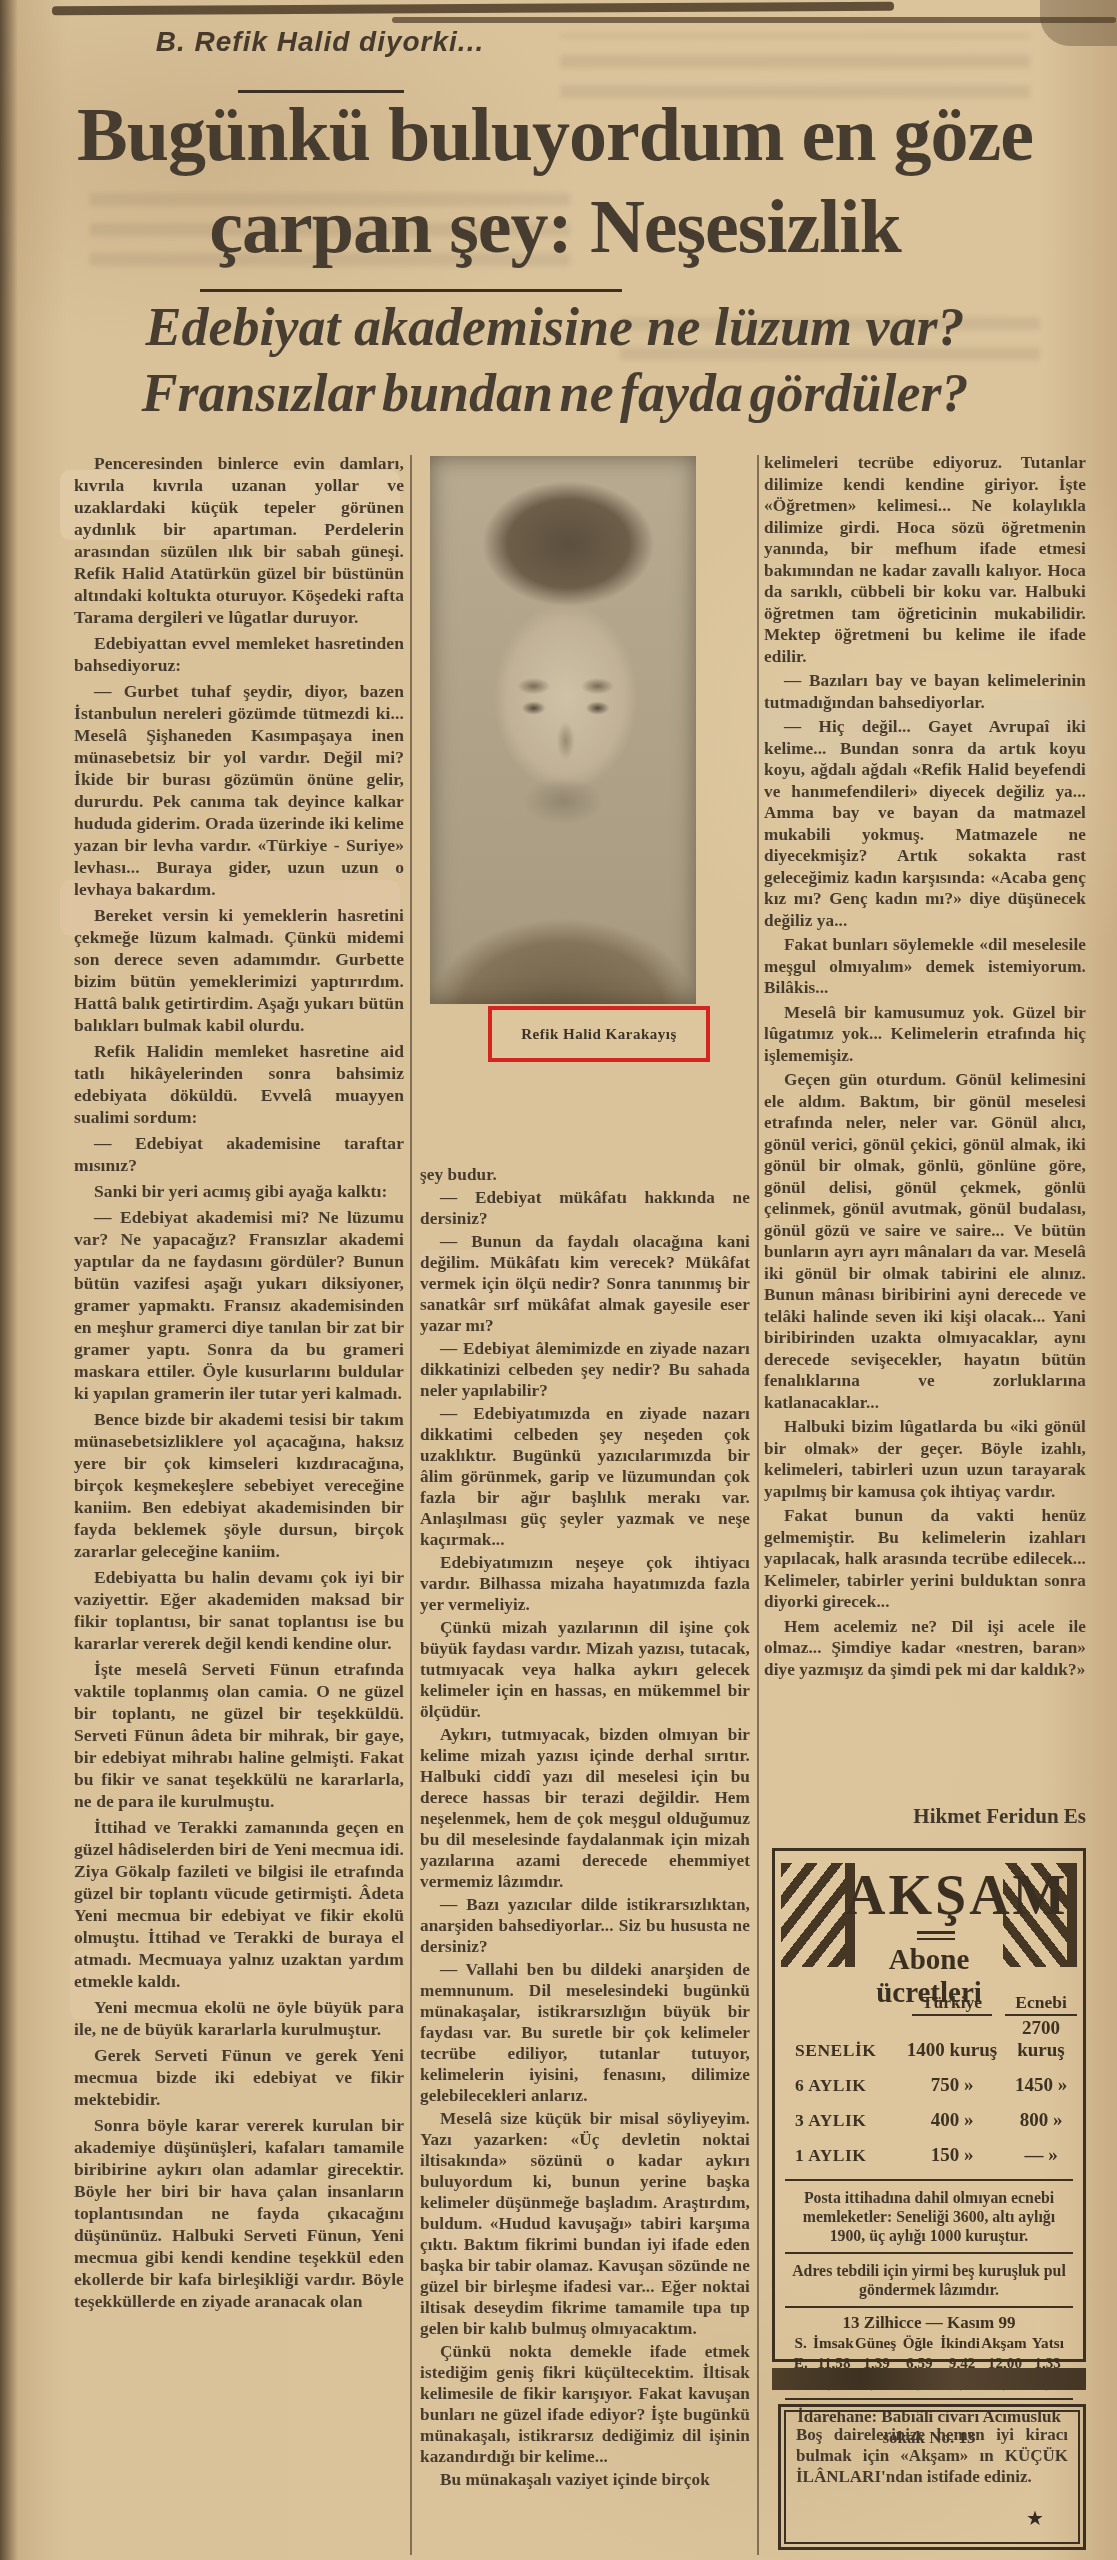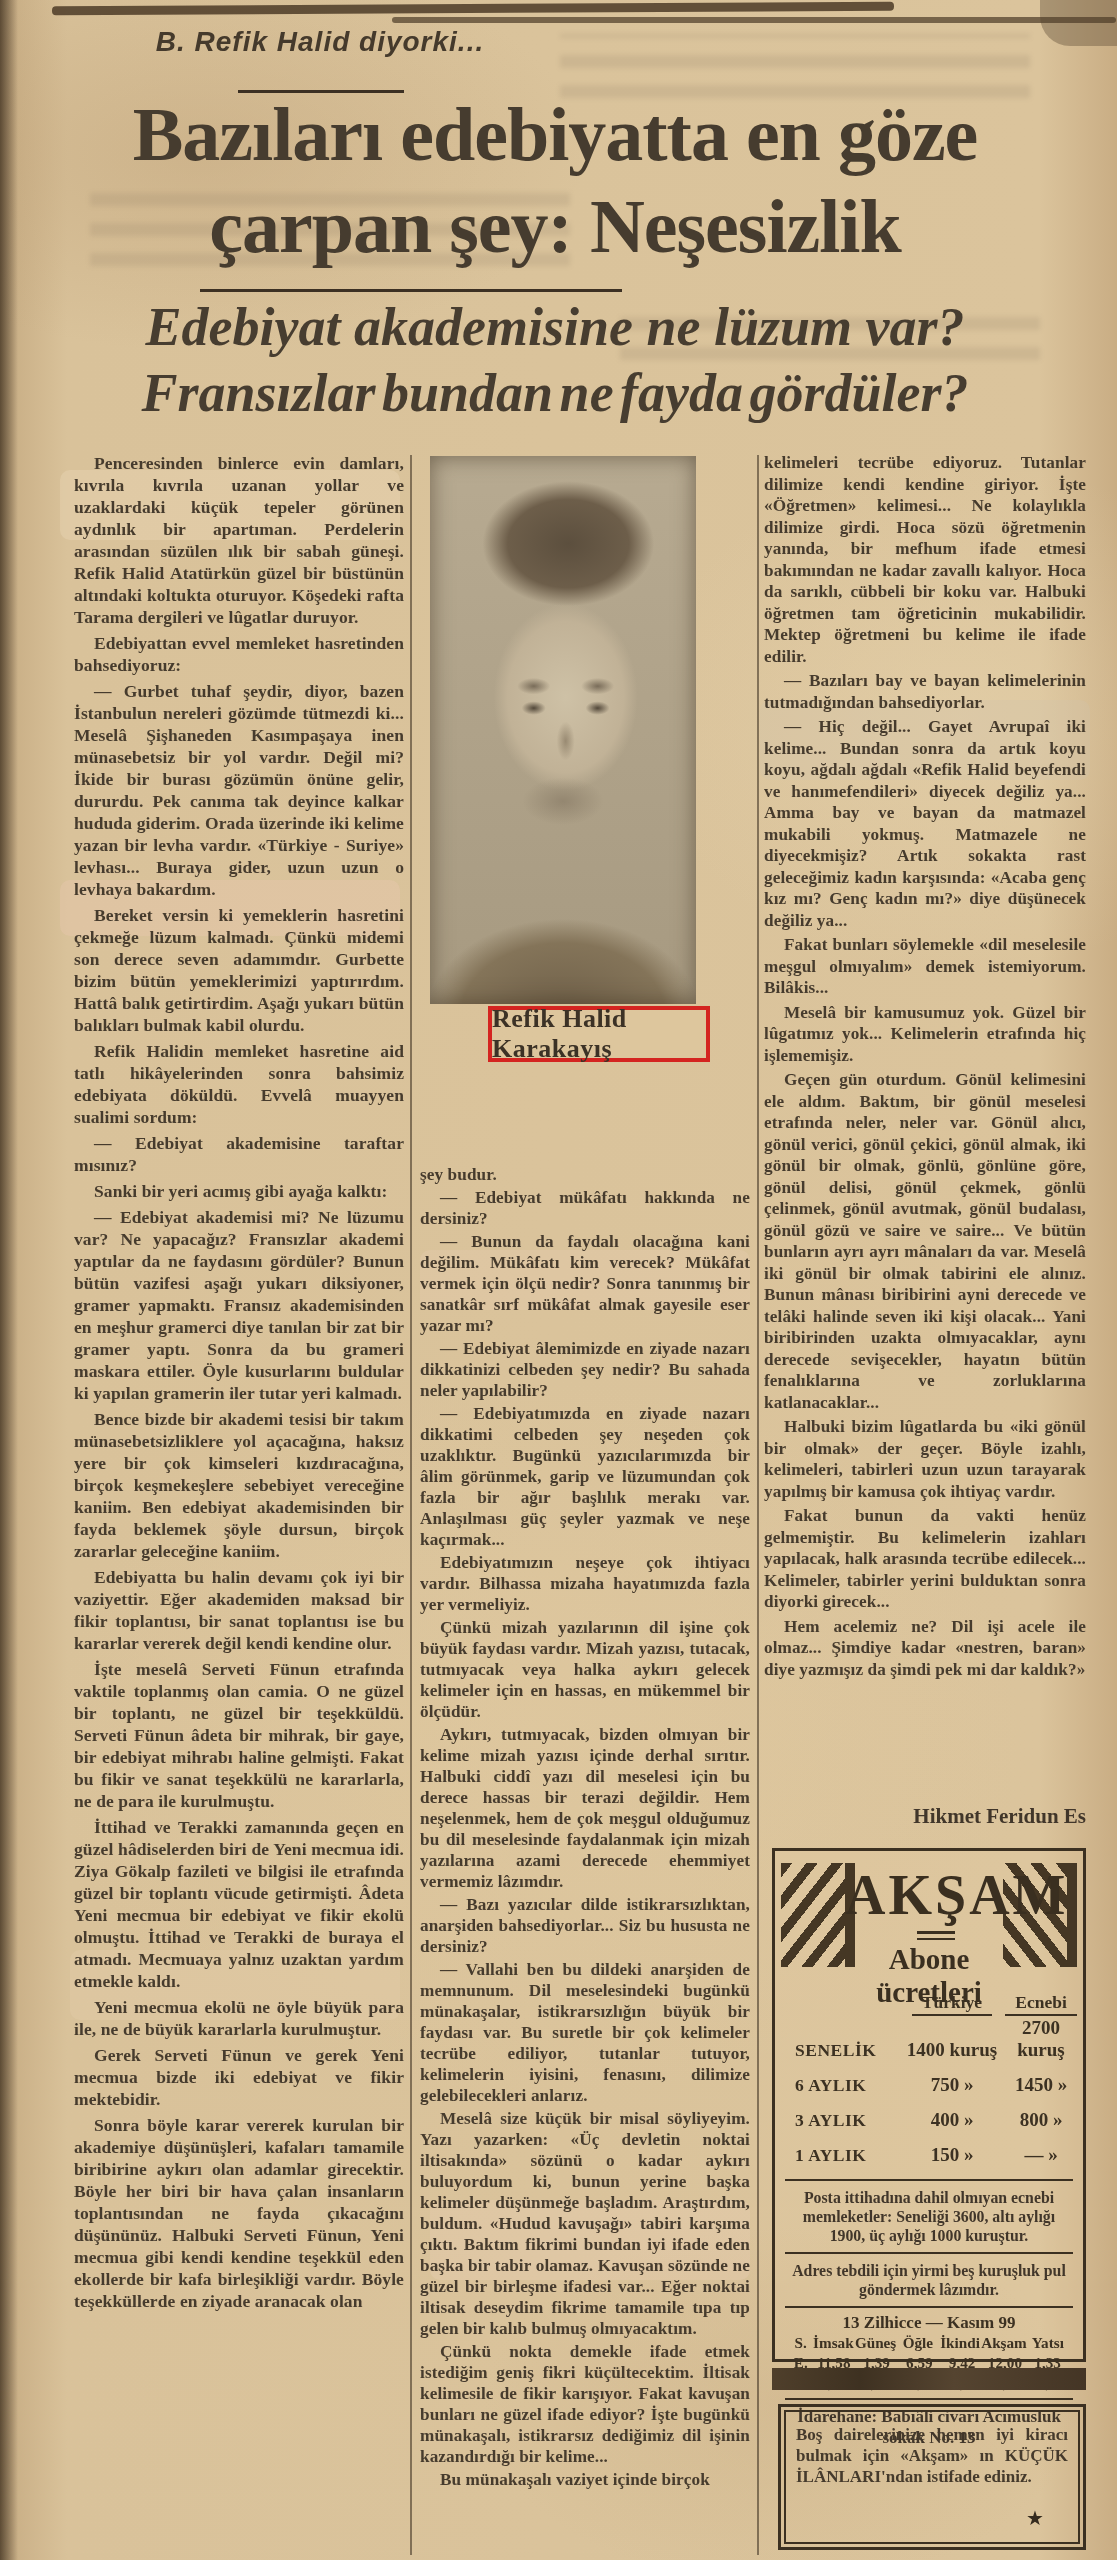--- a/index.html
+++ b/index.html
@@ -40,21 +40,21 @@
       radial-gradient(ellipse 22px 11px at 39% 42%, rgba(70,58,44,.6), rgba(0,0,0,0) 75%),
       radial-gradient(ellipse 22px 11px at 63% 42%, rgba(70,58,44,.6), rgba(0,0,0,0) 75%),
       radial-gradient(ellipse 12px 26px at 51% 52%, rgba(108,93,72,.5), rgba(0,0,0,0) 75%),
       radial-gradient(ellipse 100px 130px at 51% 44%, #cec1a6 0%, #c1b297 58%, rgba(0,0,0,0) 72%),
       radial-gradient(ellipse 110px 80px at 52% 16%, #5c4f3e 0%, #6d5e4a 55%, rgba(0,0,0,0) 78%),
       radial-gradient(ellipse 170px 120px at 50% 102%, #6f6049 0%, #847459 60%, rgba(0,0,0,0) 80%),
       linear-gradient(#b7aa91,#a79a81);
     box-shadow:inset 0 0 22px rgba(55,42,26,.55);}
   .caption-box{left:488px;top:1006px;width:214px;height:48px;border:4px solid #d42420;
     display:flex;align-items:center;justify-content:center;background:rgba(224,201,160,.45);}
-  .caption-box span{font-weight:700;font-size:26px;color:#3c3226;letter-spacing:.5px;}
+  .caption-box span{font-weight:700;font-size:15px;color:#3c3226;letter-spacing:.5px;}
   .signature{left:764px;top:1804px;width:322px;text-align:right;font-weight:700;font-size:21px;color:#41362a;padding-right:4px;}
   .adbox{left:772px;top:1848px;width:314px;height:514px;border:3px solid #3b3021;box-sizing:border-box;
     background:rgba(226,203,162,.25);}
   .chev{position:absolute;top:12px;width:64px;height:104px;
     background:repeating-linear-gradient(128deg,#453724 0 9px,rgba(0,0,0,0) 9px 20px);}
   .chev.l{left:6px;border-right:10px solid #453724;}
   .chev.r{right:6px;border-left:10px solid #453724;transform:scaleX(-1);}
   .aksam-title{position:absolute;left:70px;right:70px;top:16px;text-align:center;
     font-weight:700;font-size:56px;letter-spacing:3px;color:#3a2f20;line-height:1;}
   .aksam-mini-rule{position:absolute;left:142px;top:80px;width:38px;height:4px;border-top:3px solid #3a2f20;border-bottom:2px solid #3a2f20;}
@@ -95,21 +95,21 @@
   <div class="ghost" style="left:620px;top:300px;width:420px;height:60px;"></div>
   <div class="stain" style="left:60px;top:470px;width:340px;height:70px;background:#ecd6b6;opacity:.4;"></div>
   <div class="stain" style="left:60px;top:880px;width:340px;height:56px;background:#ecc9b2;opacity:.35;"></div>
   <div class="stain" style="left:420px;top:1250px;width:330px;height:60px;background:#e9ccb4;opacity:.3;"></div>
   <div class="stain" style="left:760px;top:700px;width:330px;height:80px;background:#cfc4ad;opacity:.3;"></div>
   <div class="stain" style="left:70px;top:1950px;width:330px;height:70px;background:#e4cdab;opacity:.4;"></div>
   <div class="stain" style="left:430px;top:2200px;width:320px;height:80px;background:#ecd2b8;opacity:.3;"></div>
 
   <div class="abs kicker">B. Refik Halid diyorki...</div>
   <div class="rule" style="left:238px;top:90px;width:166px;height:3px;"></div>
-  <div class="abs headline" style="top:96px;">Bazıları edebiyatta en göze</div>
+  <div class="abs headline" style="top:96px;">Bugünkü buluyordum en göze</div>
   <div class="abs headline" style="top:188px;">çarpan şey: Neşesizlik</div>
   <div class="rule" style="left:200px;top:289px;width:422px;height:3px;"></div>
   <div class="abs subhead" style="top:300px;">Edebiyat akademisine ne lüzum var?</div>
   <div class="abs subhead" style="top:366px;word-spacing:-7px;">Fransızlar bundan ne fayda gördüler?</div>
 
   <div class="vrule" style="left:410px;top:455px;height:2100px;"></div>
   <div class="vrule" style="left:757px;top:455px;height:2100px;"></div>
 
   <div class="abs photo"></div>
   <div class="abs caption-box">

